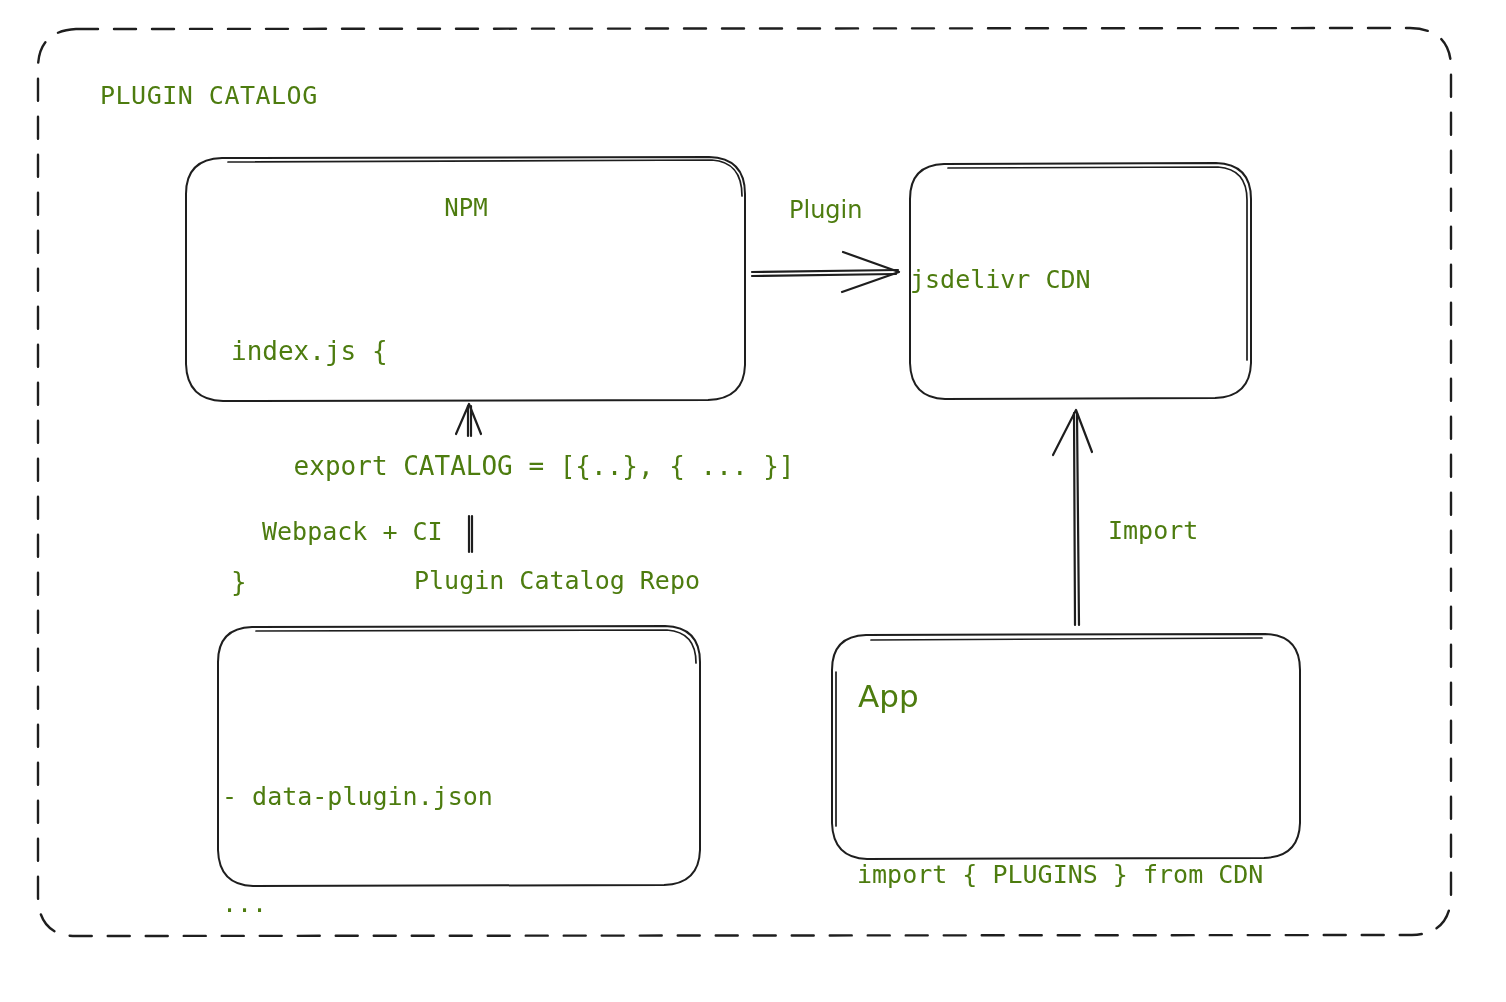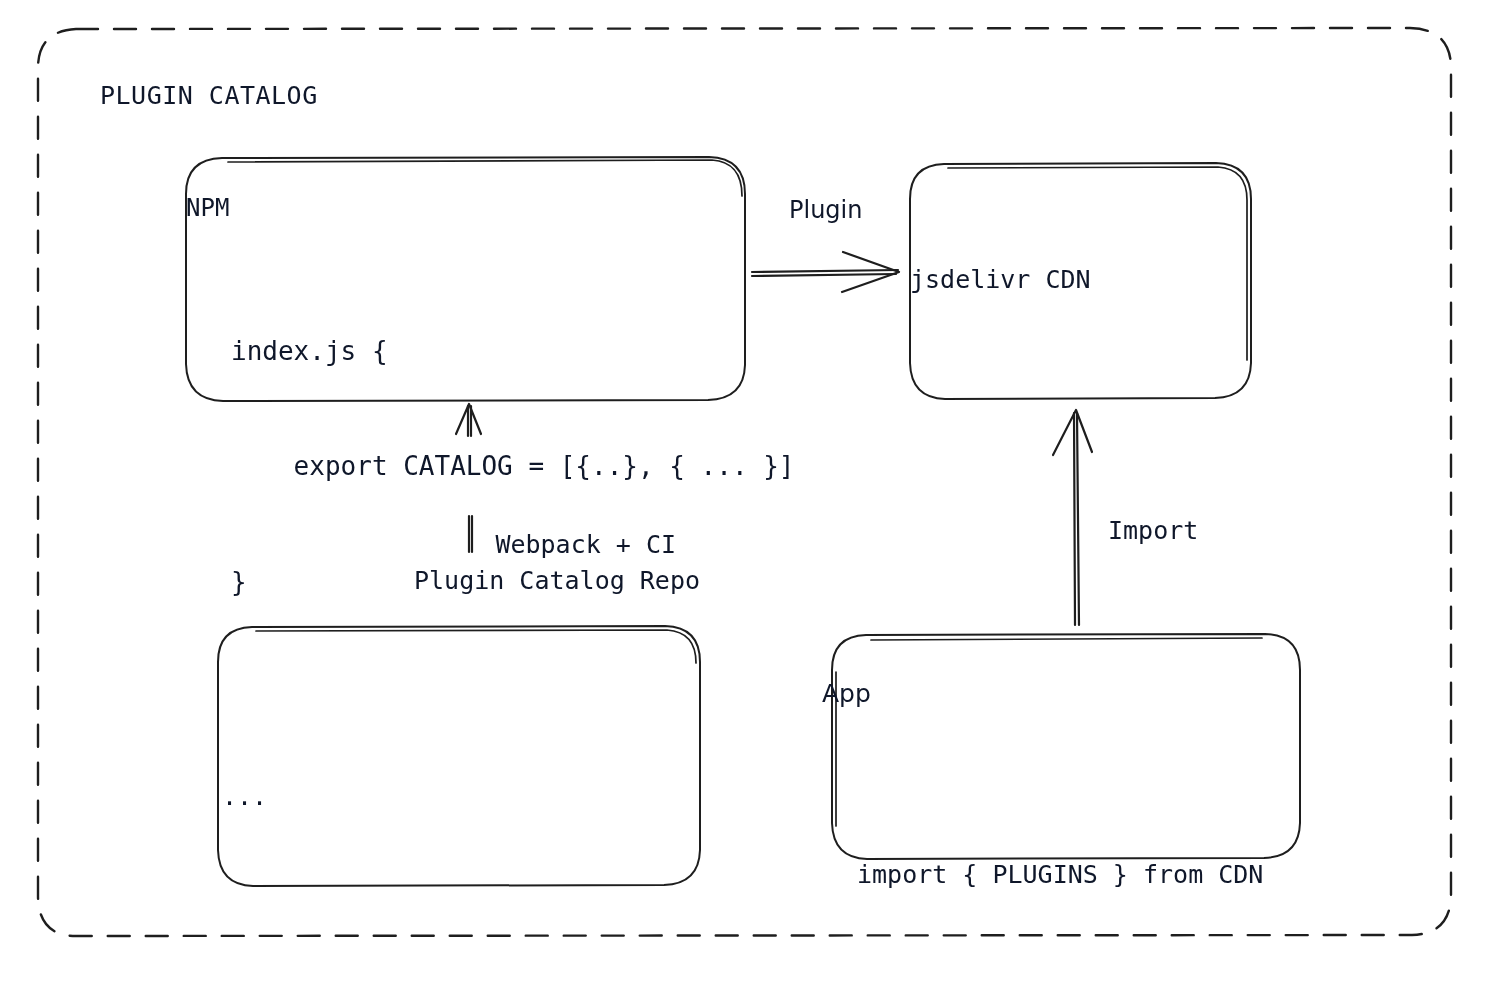--- a/index.html
+++ b/index.html
@@ -45,39 +45,39 @@
   }
   .arrowline {
     fill: none;
     stroke: #1e1e1e;
     stroke-width: 2.2;
     stroke-linecap: round;
     stroke-linejoin: round;
   }
   .txt {
     position: absolute;
-    color: #0f172a;
+    color: #4d7c0f;
     white-space: pre;
     font-family: "DejaVu Sans Mono", monospace;
     line-height: 1.0;
   }
   .sans {
     font-family: "DejaVu Sans", sans-serif;
   }
   .group-title {
     left: 100px;
     top: 83px;
     font-size: 25px;
     letter-spacing: 0.5px;
   }
   .npm-title {
     left: 186px;
     top: 196px;
     width: 560px;
-    text-align: left;
+    text-align: center;
     font-size: 24px;
   }
   .npm-code {
     left: 219px;
     top: 255px;
     font-size: 26px;
     line-height: 1.48;
     margin-left: 12px;
   }
   .cdn-title {
@@ -92,43 +92,43 @@
     top: 198px;
     font-size: 24px;
   }
   .import-label {
     left: 1108px;
     top: 518px;
     font-size: 25px;
   }
   .webpack-label {
     left: 262px;
-    top: 460px;
+    top: 447px;
     width: 414px;
-    text-align: right;
+    text-align: left;
     font-size: 25px;
     line-height: 1.35;
   }
   .repo-label {
     left: 218px;
     top: 568px;
     width: 482px;
     text-align: right;
     font-size: 25px;
   }
   .repo-list {
     left: 222px;
     top: 708px;
     font-size: 25px;
     line-height: 1.42;
   }
   .app-title {
-    left: 822px;
+    left: 858px;
     top: 681px;
-    font-size: 25px;
+    font-size: 31px;
   }
   .app-code {
     left: 857px;
     top: 737px;
     font-size: 25px;
     line-height: 2.2;
   }
 </style>
 </head>
 <body>
@@ -184,20 +184,21 @@
 
 <div class="txt sans cache-label">Plugin</div>
 
 <div class="txt webpack-label">
   <div>Webpack + CI</div>
 </div>
 
 <div class="txt repo-label">Plugin Catalog Repo</div>
 
 <div class="txt repo-list">
+  <div>- data-plugin.json</div>
   <div>...</div>
 </div>
 
 <div class="txt import-label">Import</div>
 
 <div class="txt sans app-title">App</div>
 <div class="txt app-code">
   <div>import { PLUGINS } from CDN</div>
   
 </div>

